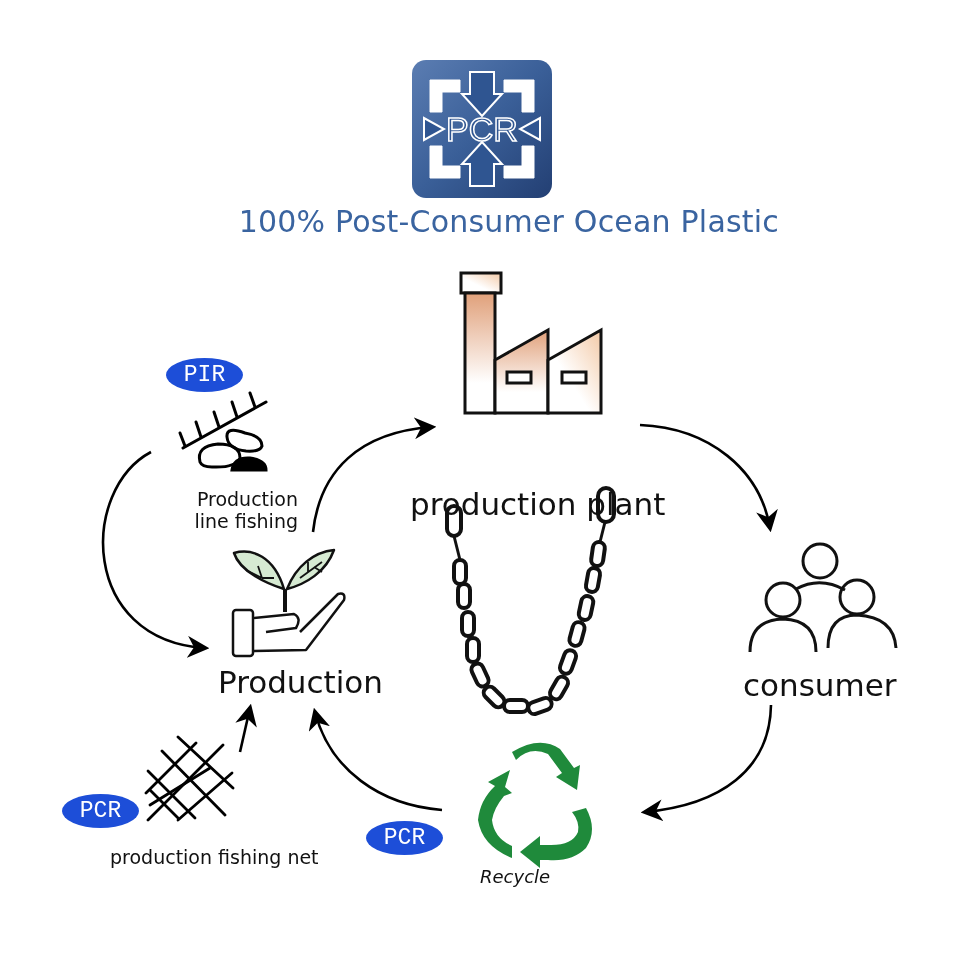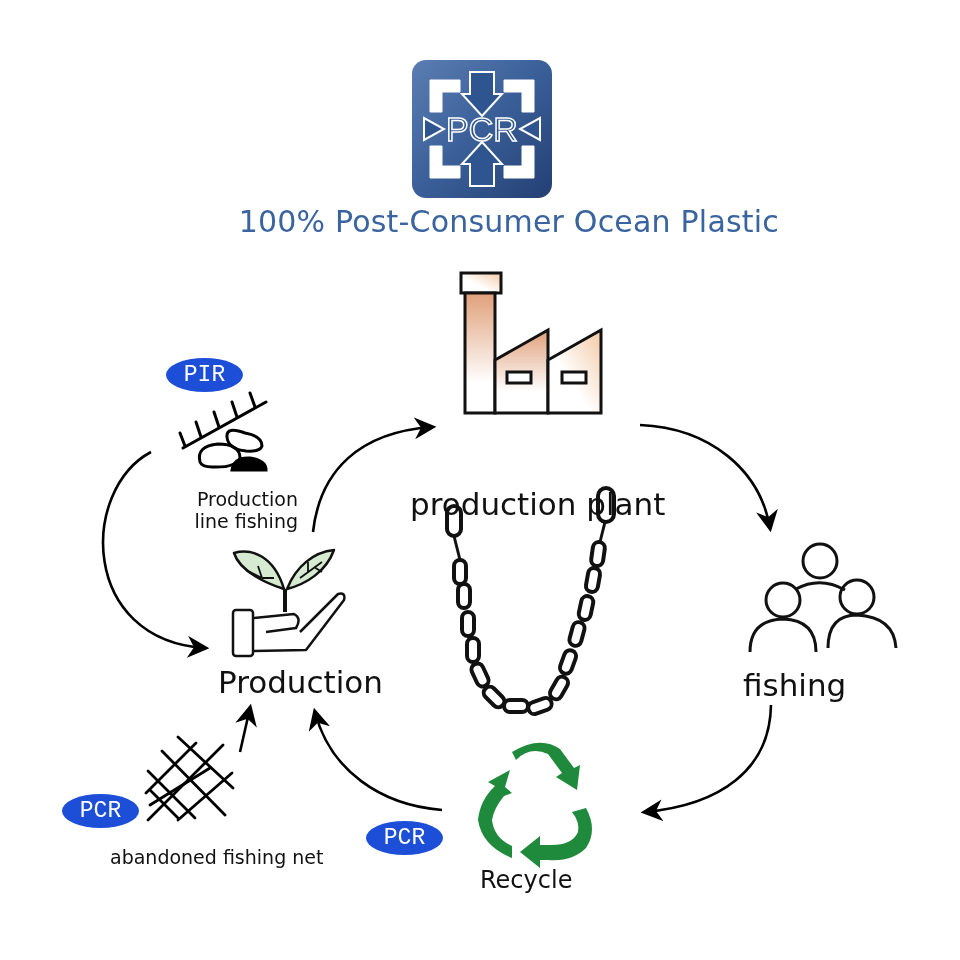--- a/index.html
+++ b/index.html
@@ -2,21 +2,21 @@
 <html><head>
 <meta charset="utf-8">
 <style>
   html, body { margin: 0; padding: 0; background: #ffffff; }
   body { width: 960px; height: 960px; position: relative; overflow: hidden; font-family: "DejaVu Sans", sans-serif; }
   .abs { position: absolute; }
   #canvas { position: absolute; left: 0; top: 0; width: 960px; height: 960px; }
   .title { left: 3px; width: 776px; top: 204px; text-align: right; font-size: 30px; color: #3a64a0; letter-spacing: 0.2px; }
   .lbl { color: #111; white-space: nowrap; }
   .lbl-big { font-size: 31px; }
-  .lbl-mid { font-size: 24px; }
+  .lbl-mid { font-size: 18px; font-style: italic; }
   .lbl-sm { font-size: 19px; line-height: 22px; text-align: right; }
   .badge { background: #1d4ed8; color: #fff; border-radius: 50%; text-align: center; font-size: 23px; font-family: Liberation Mono, monospace; }
 </style>
 </head>
 <body>
 
 <svg id="canvas" viewBox="0 0 960 960" xmlns="http://www.w3.org/2000/svg">
   <defs>
     <linearGradient id="logoGrad" x1="0" y1="0" x2="1" y2="1">
       <stop offset="0" stop-color="#5b7db2"></stop>
@@ -139,25 +139,25 @@
     <path d="M771,705 C770,770 720,805 645,812" marker-end="url(#ahBig)"></path>
     <path d="M442,810 C380,805 330,770 315,712" marker-end="url(#ahBig)"></path>
     <path d="M151,452 C80,490 80,640 205,648" marker-end="url(#ahBig)"></path>
     <path d="M240,752 L250,708" marker-end="url(#ahBig)"></path>
   </g>
 </svg>
 
 <div class="abs title">100% Post-Consumer Ocean Plastic</div>
 
 <div class="abs lbl lbl-big" style="left:410px; top:438px;margin-top:48px;">production plant</div>
-<div class="abs lbl lbl-big" style="left:743px; top:667px;">fishing</div>
+<div class="abs lbl lbl-big" style="left:743px; top:667px;">consumer</div>
 <div class="abs lbl lbl-big" style="left:218px; top:664px;">Production</div>
 <div class="abs lbl lbl-mid" style="left:480px; top:866px;">Recycle</div>
 
 <div class="abs lbl lbl-sm" style="left:170px; top:488px; width:128px;">
   <div>Production</div>
   <div>line fishing</div>
 </div>
-<div class="abs lbl" style="left:110px; top:846px; font-size:19px;">abandoned fishing net</div>
+<div class="abs lbl" style="left:110px; top:846px; font-size:19px;">production fishing net</div>
 
 <div class="abs badge" style="left:166px; top:358px; width:77px; height:34px; line-height:34px;">PIR</div>
 <div class="abs badge" style="left:62px; top:794px; width:77px; height:34px; line-height:34px;">PCR</div>
 <div class="abs badge" style="left:366px; top:821px; width:77px; height:34px; line-height:34px;">PCR</div>
 
 </body></html>

